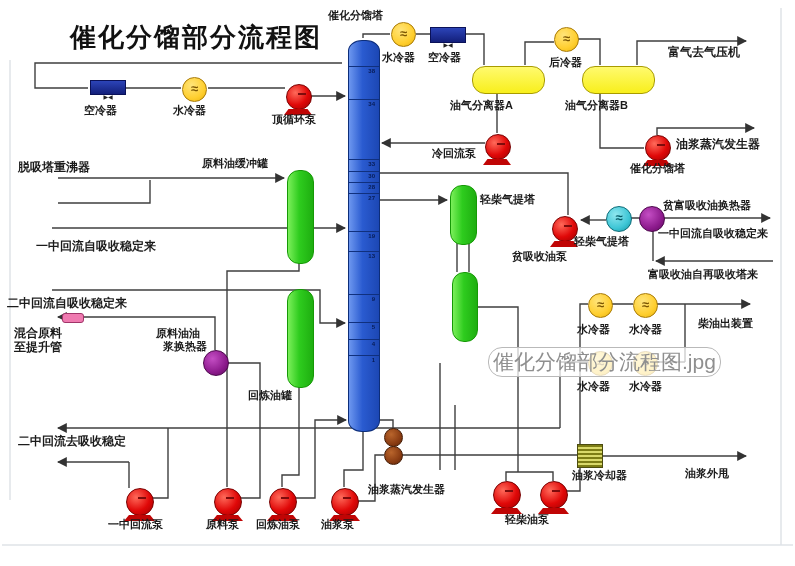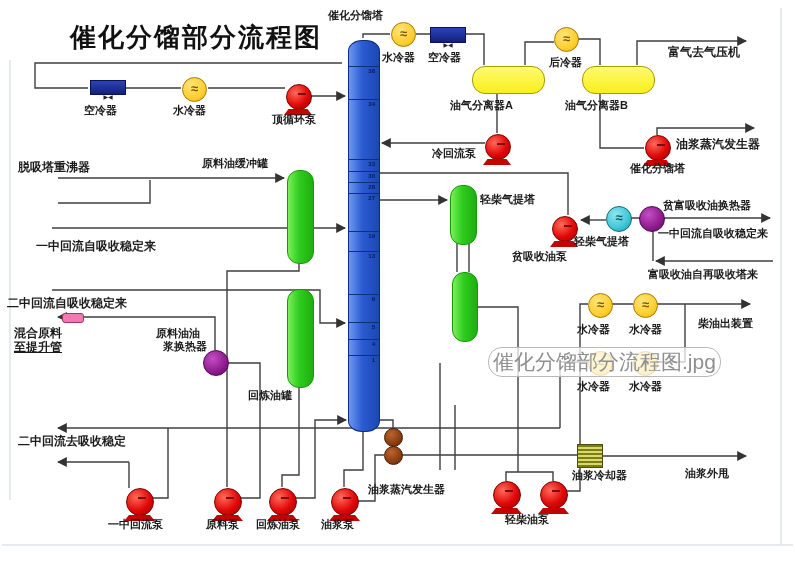--- a/index.html
+++ b/index.html
@@ -227,21 +227,21 @@
   <div class="lbl" style="left:572px;top:468px;text-align:center;">油浆冷却器</div>
   <div class="lbl" style="left:108px;top:517px;">一中回流泵</div>
   <div class="lbl" style="left:206px;top:517px;">原料泵</div>
   <div class="lbl" style="left:256px;top:517px;">回炼油泵</div>
   <div class="lbl" style="left:321px;top:517px;">油浆泵</div>
 
   <div class="lbl big" style="left:18px;top:159px;">脱吸塔重沸器</div>
   <div class="lbl big" style="left:13px;top:238px;margin-left:23px;">一中回流自吸收稳定来</div>
   <div class="lbl big" style="left:7px;top:295px;">二中回流自吸收稳定来</div>
   <div class="lbl big" style="left:14px;top:325px;">混合原料</div>
-  <div class="lbl big" style="left:14px;top:339px;text-decoration:underline;">至提升管</div>
+  <div class="lbl big" style="left:14px;top:339px;">至提升管</div>
   <div class="lbl big" style="left:18px;top:433px;text-align:right;">二中回流去吸收稳定</div>
   <div class="lbl big" style="left:668px;top:44px;">富气去气压机</div>
   <div class="lbl big" style="left:676px;top:136px;">油浆蒸汽发生器</div>
   <div class="lbl" style="left:658px;top:226px;">一中回流自吸收稳定来</div>
   <div class="lbl" style="left:648px;top:267px;">富吸收油自再吸收塔来</div>
   <div class="lbl" style="left:698px;top:297px;margin-top:19px;">柴油出装置</div>
   <div class="lbl" style="left:685px;top:466px;">油浆外甩</div>
 
   <div class="watermark" style="left:488px;top:347px;border-radius:14px;">催化分馏部分流程图.jpg</div>
 

